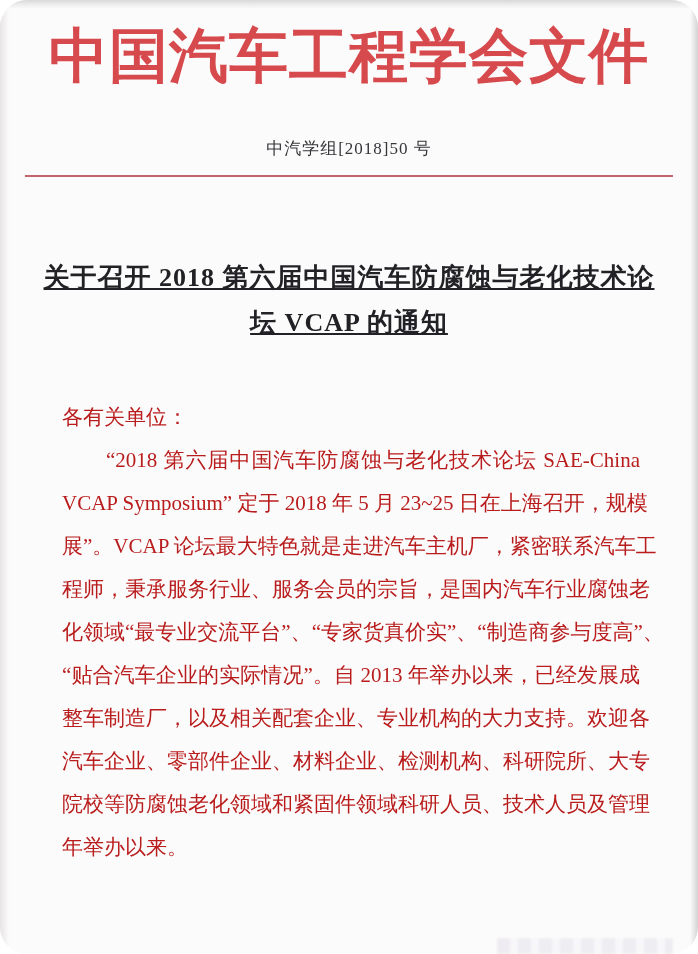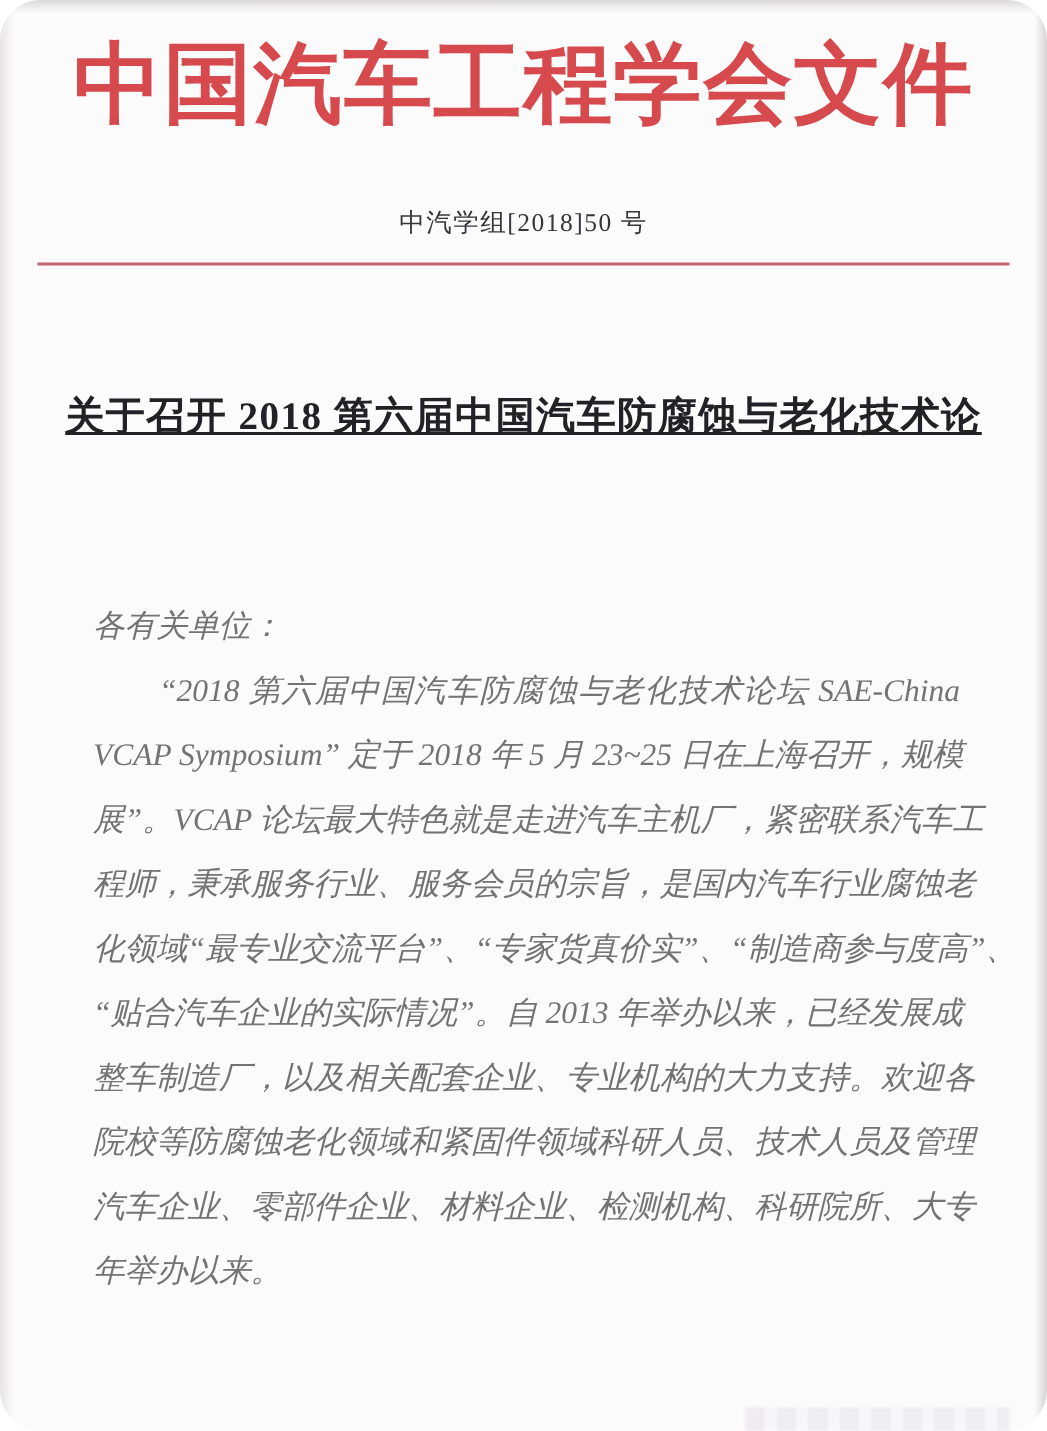--- a/index.html
+++ b/index.html
@@ -66,22 +66,21 @@
     line-height: 45px;
     color: #222226;
     letter-spacing: 1px;
     text-decoration: underline;
   }
   .body-block {
     position: absolute;
     top: 396px; left: 62px;
     width: 578px;
     font-size: 21px;
-    color: #737373;
-    font-style: italic;
+    color: #b91c1c;
   }
   .bline {
     height: 43px;
     line-height: 43px;
     white-space: nowrap;
     overflow: visible;
   }
   .just {
     text-align: justify;
     text-align-last: justify;
@@ -109,31 +108,32 @@
   <div class="edge-right"></div>
 
   <h1 class="org-title">中国汽车工程学会文件</h1>
 
   <div class="doc-number">中汽学组[2018]50 号</div>
 
   <div class="red-rule"></div>
 
   <div class="notice-title">
     <div>关于召开 2018 第六届中国汽车防腐蚀与老化技术论</div>
+    <div>坛 VCAP 的通知</div>
   </div>
 
   <div class="body-block">
     <div class="bline">各有关单位：</div>
     <div class="bline just indent">“2018 第六届中国汽车防腐蚀与老化技术论坛 SAE-China</div>
     <div class="bline just">VCAP Symposium” 定于 2018 年 5 月 23~25 日在上海召开，规模</div>
     <div class="bline just">展”。VCAP 论坛最大特色就是走进汽车主机厂，紧密联系汽车工</div>
     <div class="bline just">程师，秉承服务行业、服务会员的宗旨，是国内汽车行业腐蚀老</div>
     <div class="bline just">化领域“最专业交流平台”、“专家货真价实”、“制造商参与度高”、</div>
     <div class="bline just">“贴合汽车企业的实际情况”。自 2013 年举办以来，已经发展成</div>
     <div class="bline just">整车制造厂，以及相关配套企业、专业机构的大力支持。欢迎各</div>
+    <div class="bline just">汽车企业、零部件企业、材料企业、检测机构、科研院所、大专</div>
     <div class="bline just">院校等防腐蚀老化领域和紧固件领域科研人员、技术人员及管理</div>
-    <div class="bline just">汽车企业、零部件企业、材料企业、检测机构、科研院所、大专</div>
     <div class="bline">年举办以来。</div>
   </div>
 
   <div class="bottom-artifact"></div>
 
 </div>
 
 </body></html>

